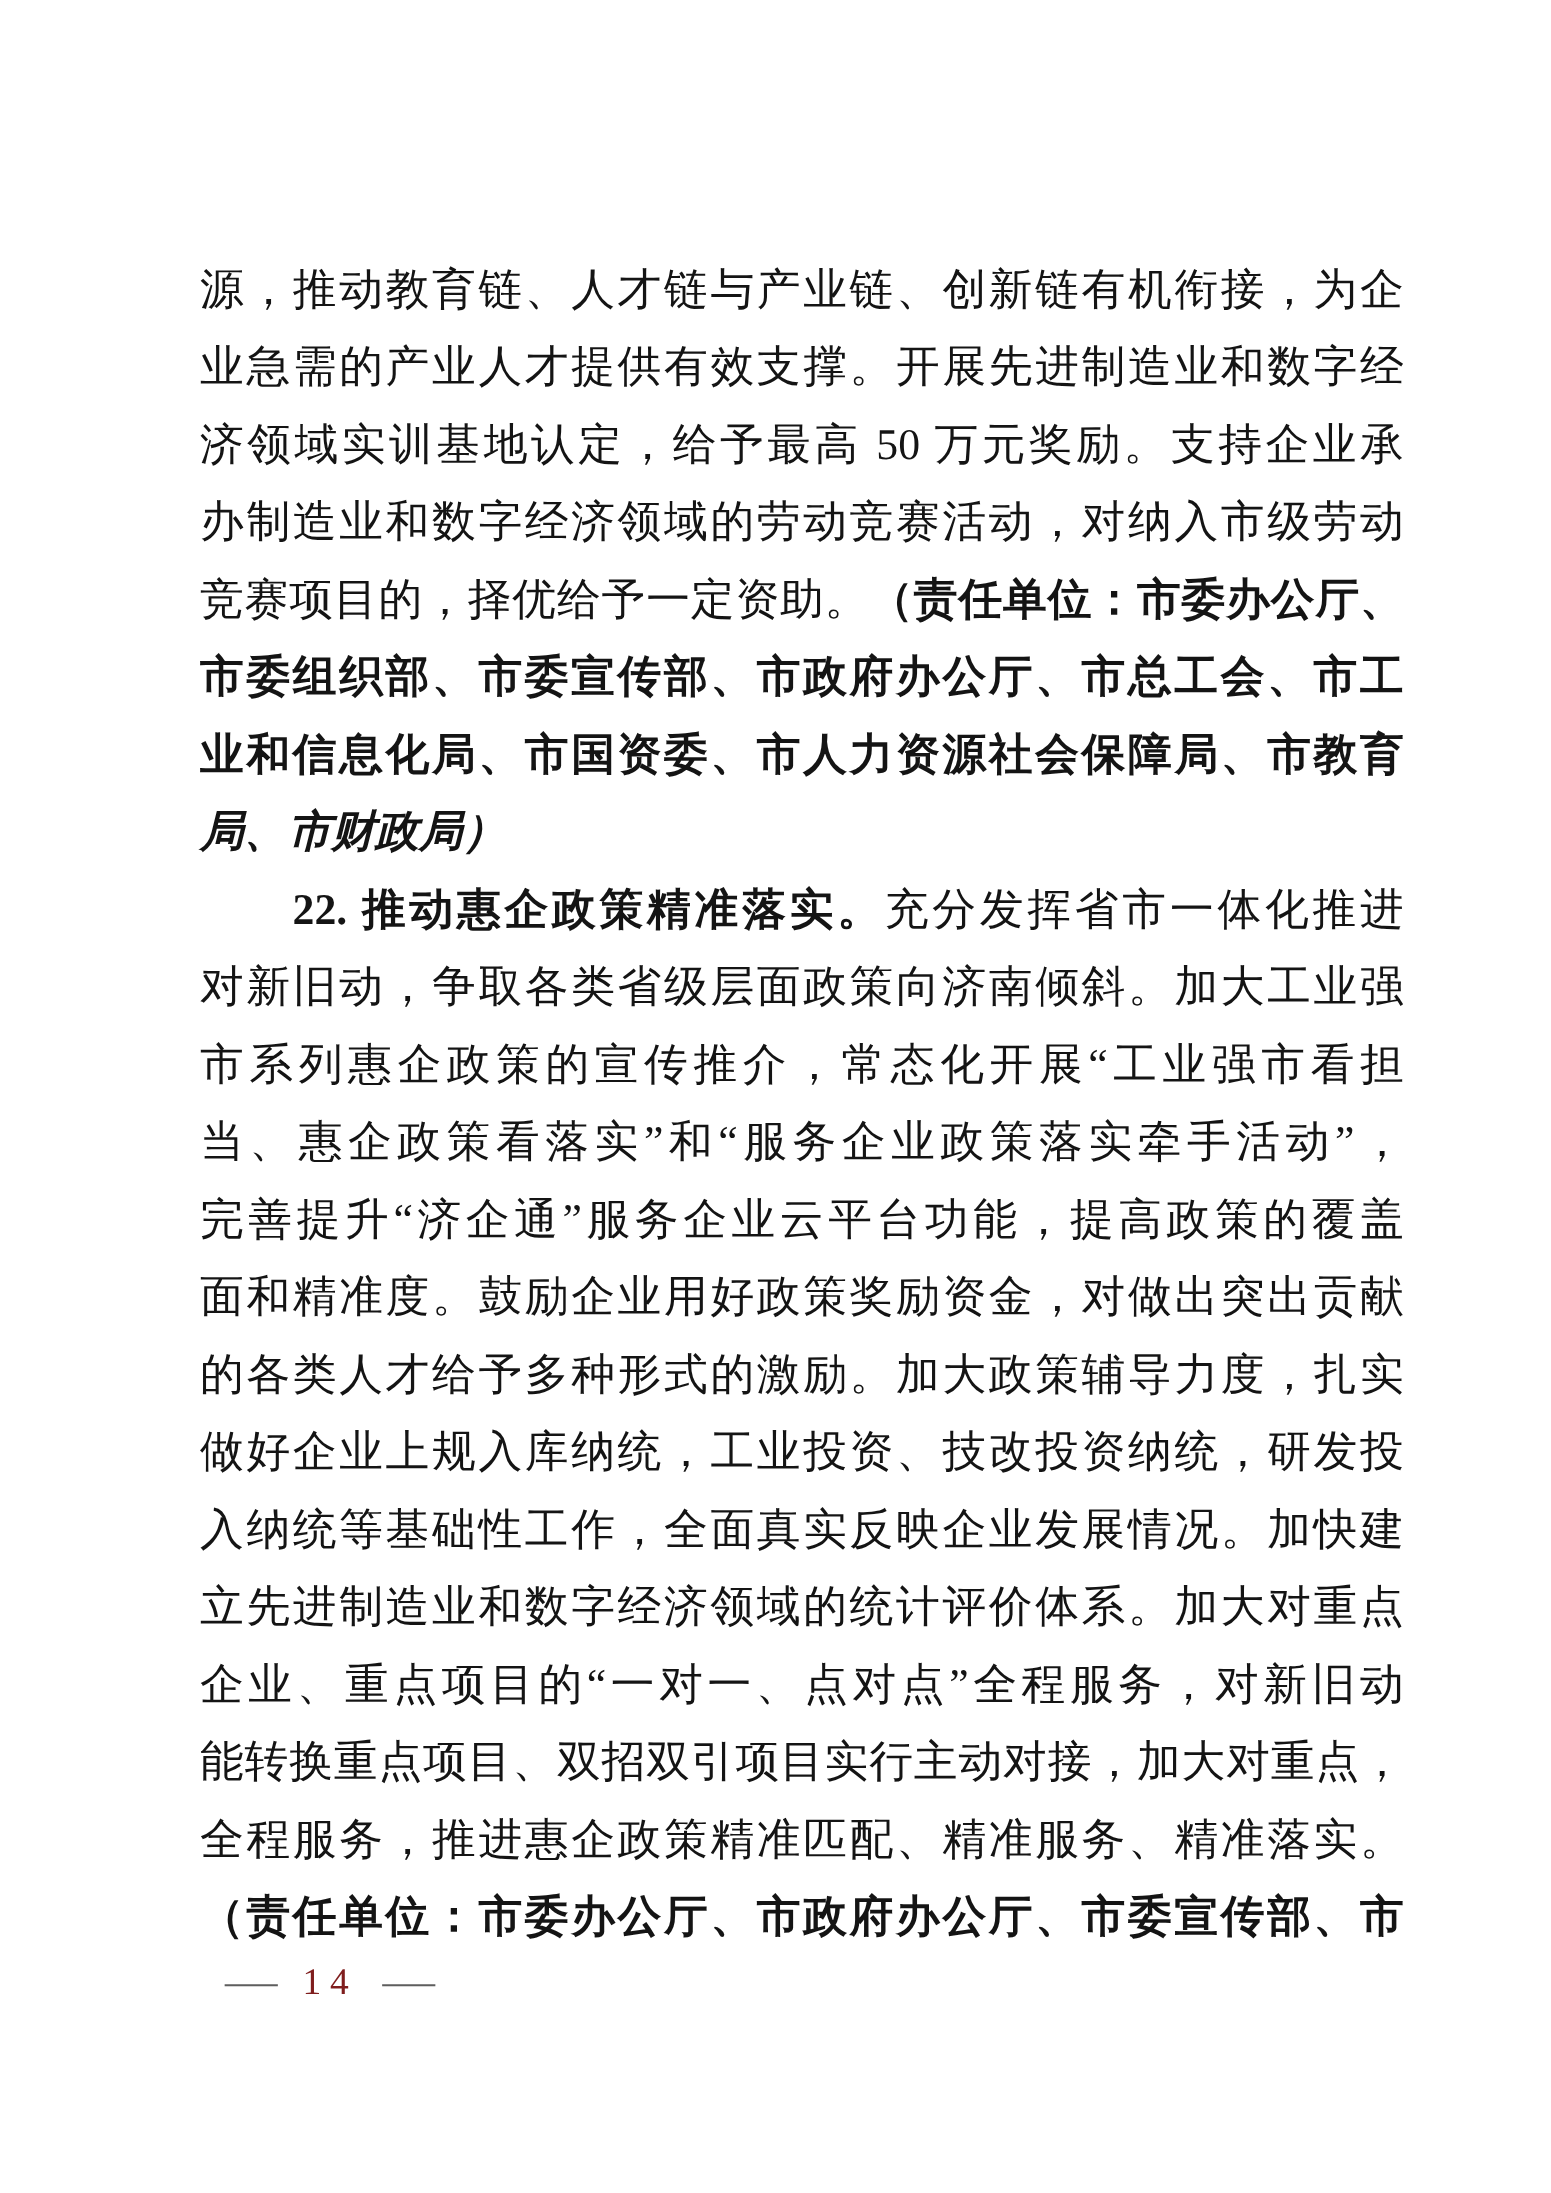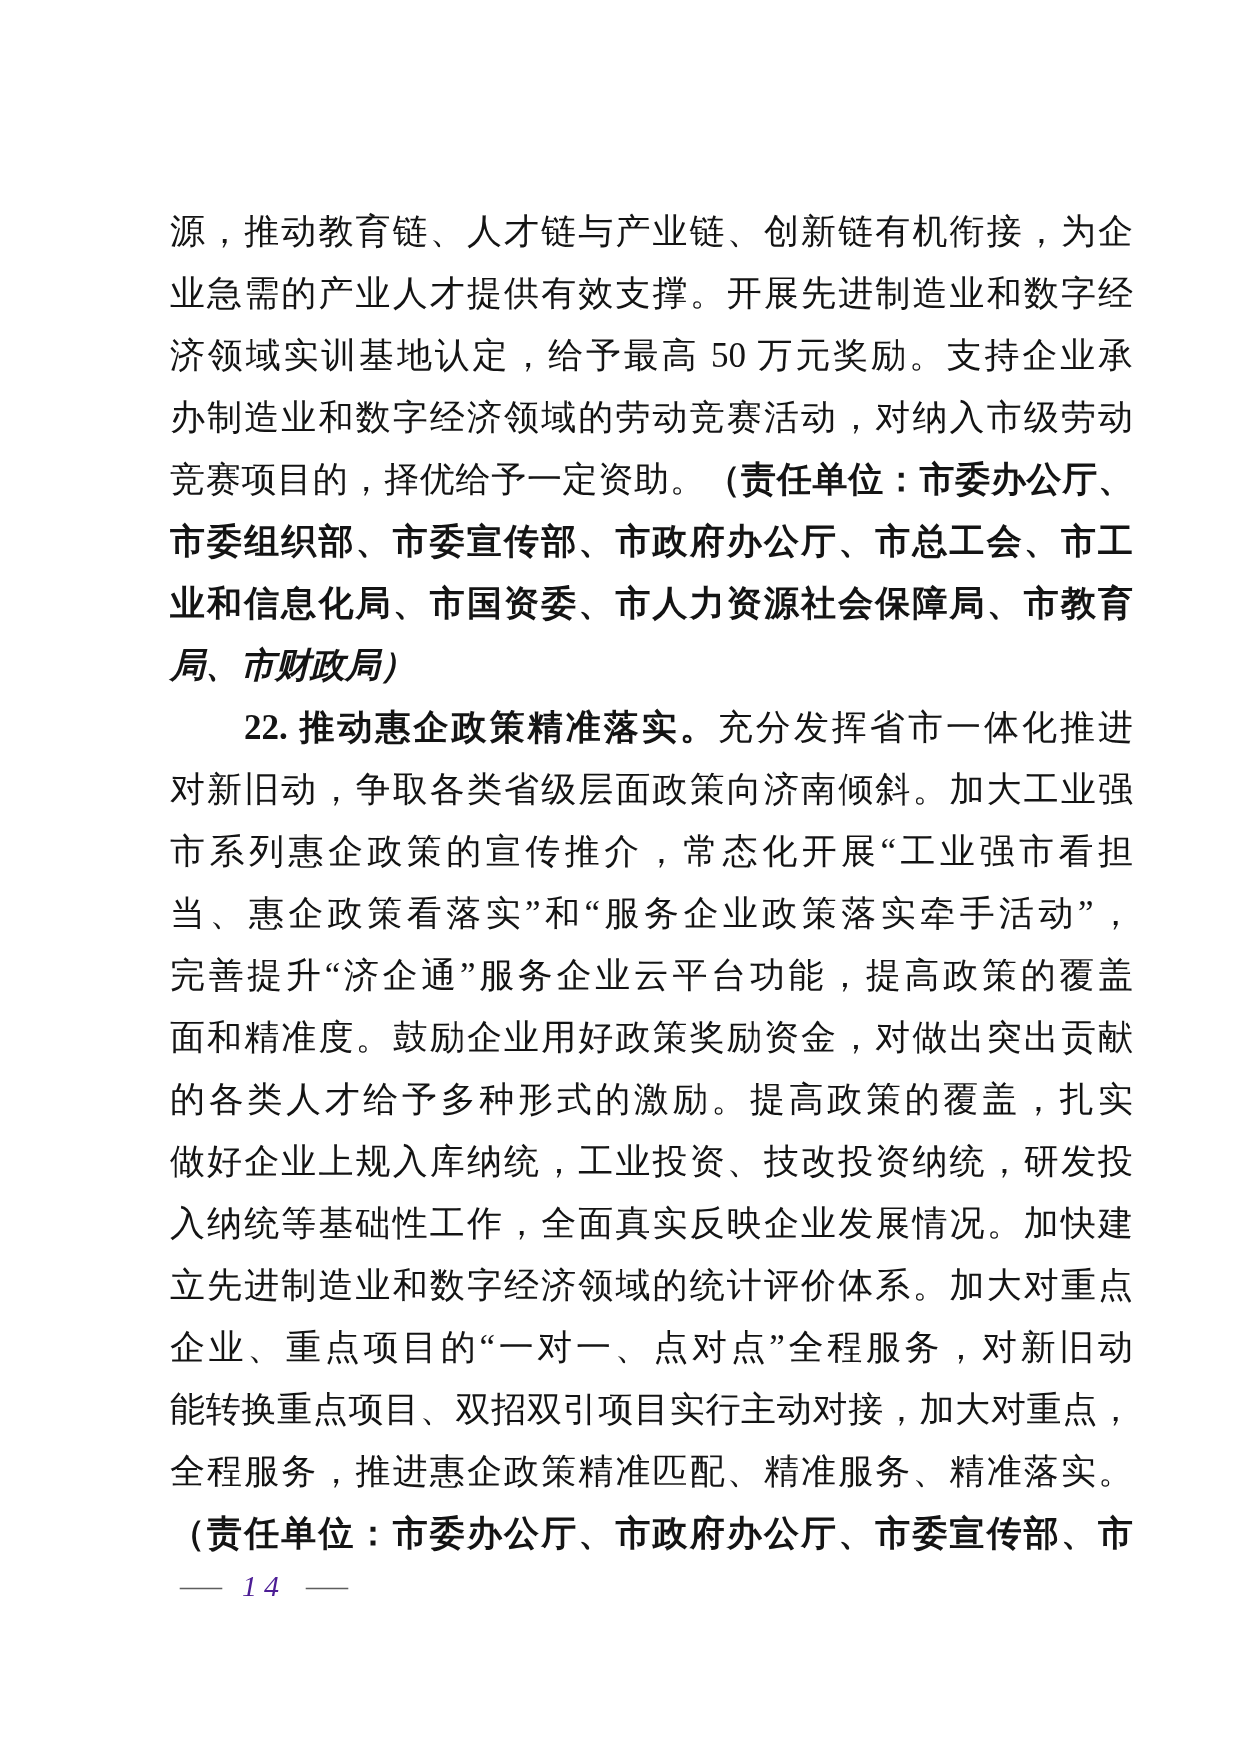--- a/index.html
+++ b/index.html
@@ -12,21 +12,21 @@
     width: 1241px;
     height: 1754px;
     margin: 0 auto;
     background: #ffffff;
     font-family: "Liberation Serif", "DejaVu Serif", serif;
     color: #141414;
     overflow: hidden;
   }
   .textblock {
     position: absolute;
-    left: 170px;
+    left: 160px;
     top: 201px;
     width: 963px;
   }
   .line {
     height: 62px;
     line-height: 62px;
     font-size: 35px;
     text-align: justify;
     text-align-last: justify;
     white-space: normal;
@@ -52,24 +52,23 @@
     line-height: 40px;
     font-size: 30px;
     display: flex;
     align-items: center;
   }
   .footer .dash {
     color: #5e5e5e;
     transform: scaleX(1.4);
   }
   .footer .pagenum {
-    color: #4c1d95;
+    color: #7f1d1d;
     margin: 0 26px;
     letter-spacing: 7px;
-    font-style: italic;
   }
 </style>
 </head>
 <body>
 
 <div class="page">
 
   <div class="textblock">
 
   <div class="line"><span>源，推动教育链、人才链与产业链、创新链有机衔接，为企</span></div>
@@ -79,21 +78,21 @@
       <div class="line"><span>竞赛项目的，择优给予一定资助。</span><span class="bold">（责任单位：市委办公厅、</span></div>
       <div class="line"><span class="bold">市委组织部、市委宣传部、市政府办公厅、市总工会、市工</span></div>
       <div class="line"><span class="bold">业和信息化局、市国资委、市人力资源社会保障局、市教育</span></div>
       <div class="line no-justify"><span class="bold">局、市财政局）</span></div>
       <div class="line indent"><span class="bold">22. 推动惠企政策精准落实。</span><span>充分发挥省市一体化推进</span></div>
       <div class="line"><span>对新旧动，争取各类省级层面政策向济南倾斜。加大工业强</span></div>
       <div class="line"><span>市系列惠企政策的宣传推介，常态化开展“工业强市看担</span></div>
       <div class="line"><span>当、惠企政策看落实”和“服务企业政策落实牵手活动”，</span></div>
       <div class="line"><span>完善提升“济企通”服务企业云平台功能，提高政策的覆盖</span></div>
       <div class="line"><span>面和精准度。鼓励企业用好政策奖励资金，对做出突出贡献</span></div>
-      <div class="line"><span>的各类人才给予多种形式的激励。提高政策的覆盖，扎实</span></div>
+      <div class="line"><span>的各类人才给予多种形式的激励。加大政策辅导力度，扎实</span></div>
       <div class="line"><span>做好企业上规入库纳统，工业投资、技改投资纳统，研发投</span></div>
       <div class="line"><span>入纳统等基础性工作，全面真实反映企业发展情况。加快建</span></div>
       <div class="line"><span>立先进制造业和数字经济领域的统计评价体系。加大对重点</span></div>
       <div class="line"><span>企业、重点项目的“一对一、点对点”全程服务，对新旧动</span></div>
       <div class="line"><span>能转换重点项目、双招双引项目实行主动对接，加大对重点，</span></div>
       <div class="line"><span>全程服务，推进惠企政策精准匹配、精准服务、精准落实。</span></div>
       <div class="line"><span class="bold">（责任单位：市委办公厅、市政府办公厅、市委宣传部、市</span></div>
     </div>
 
   <div class="footer">

